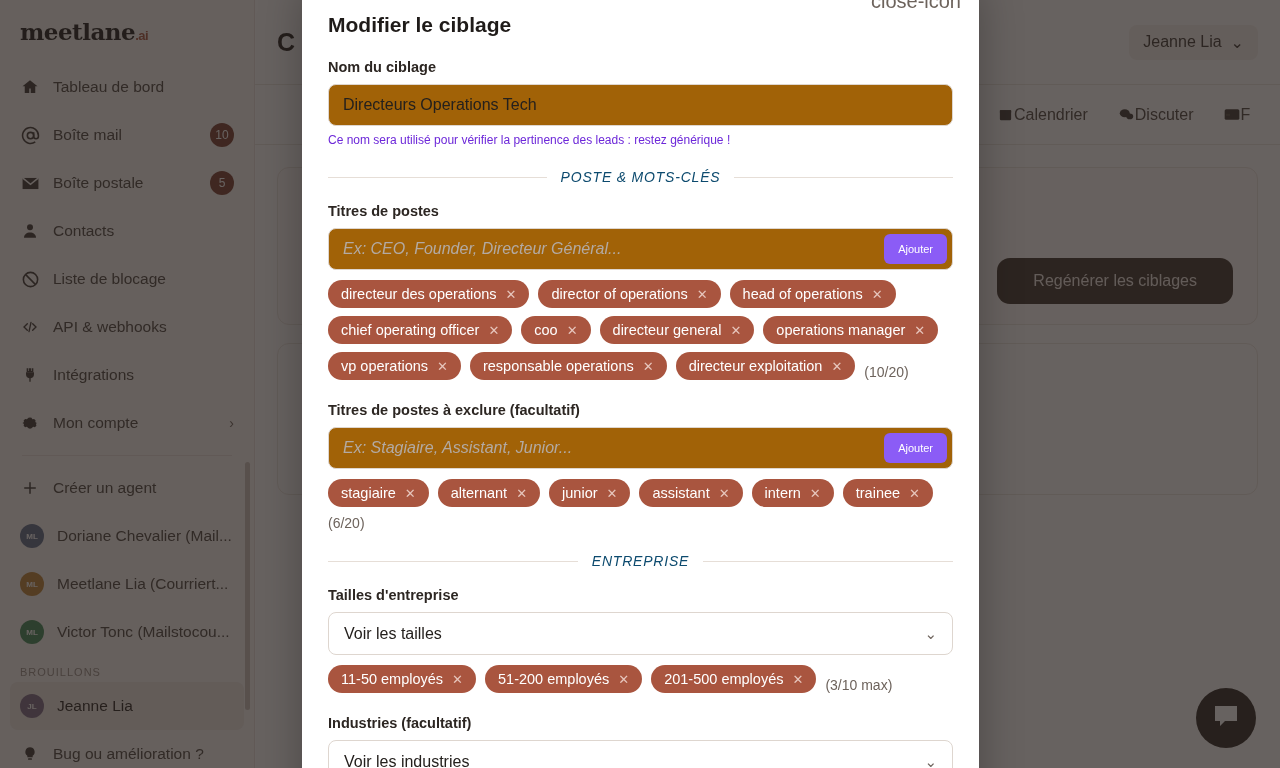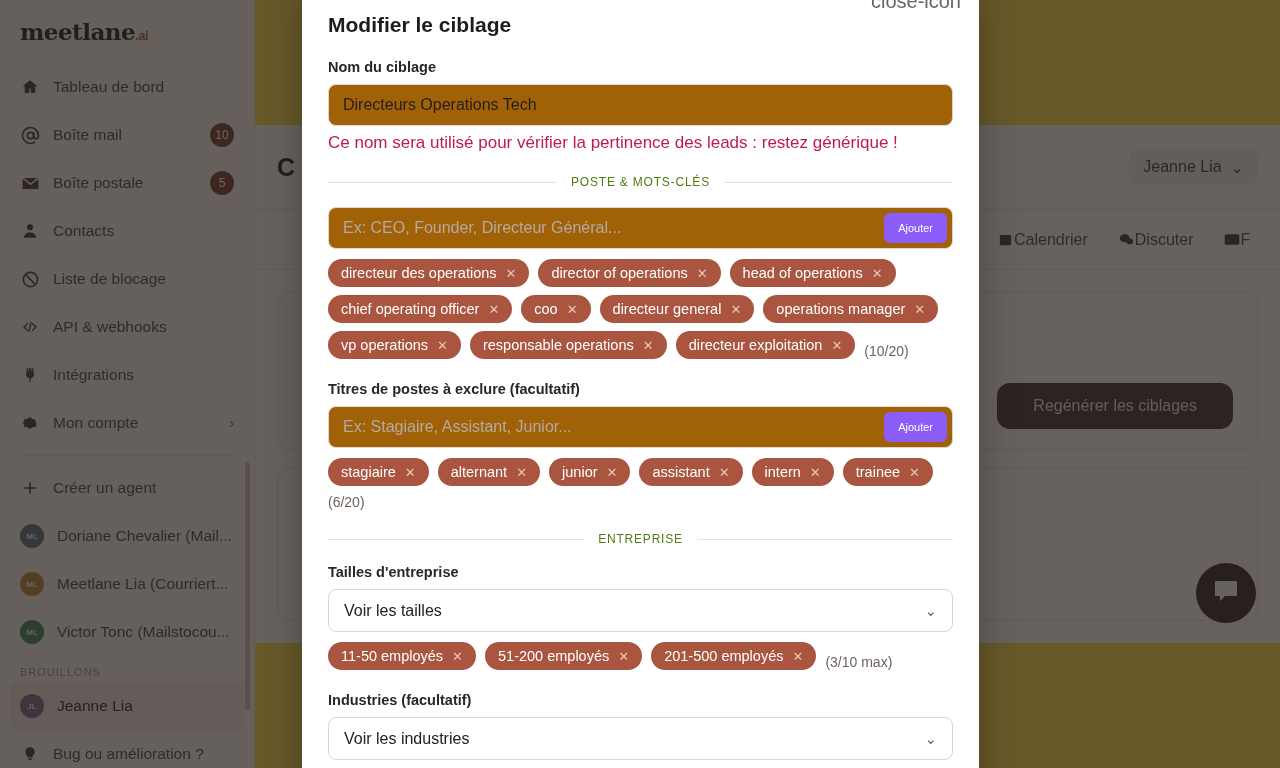--- a/index.html
+++ b/index.html
@@ -7,22 +7,21 @@
     width: 1280px; height: 768px;
     overflow: hidden;
     font-family: "Liberation Sans", sans-serif;
     background: #ffffff;
   }
 
   
   #app-bg {
     position: absolute; inset: 0;
     display: flex;
-    background: #fde047;
-    align-items: center;
+    background: #f9a8d4;
   }
 
   
   #sidebar {
     width: 255px; height: 768px;
     background: #faf7f4;
     border-right: 1px solid #e9e2dc;
     position: relative;
     flex: 0 0 255px;
     padding: 0;
@@ -156,33 +155,33 @@
   .fld { margin-top: 22px; }
   .fld-label { font-size: 14.5px; font-weight: 700; color: #2c2622; margin-bottom: 9px; }
   .text-input {
     width: 100%; height: 42px;
     border: 1px solid #ded6cf; border-radius: 8px;
     padding: 0 14px; font-size: 16px; color: #24201d;
     font-family: "Liberation Sans", sans-serif; background:#a16207;
     outline: none;
   }
   .text-input::placeholder { color: #b3aaa3; }
-  .hint { font-size: 17px; color: #be185d; margin-top: 7px; }
+  .hint { font-size: 12px; color: #6d28d9; margin-top: 7px; }
   .divider {
     display:flex; align-items:center; gap: 14px;
     margin: 22px 0 18px 0;
   }
   .divider::before, .divider::after {
     content:""; flex:1 1 auto; height:1px; background:#e6ded7;
   }
   .divider span {
-    font-size: 12px; letter-spacing: 0.8px; color:#4d7c0f; text-transform: uppercase;
+    font-size: 14px; letter-spacing: 0.8px; color:#0c4a6e; text-transform: uppercase; font-style: italic;
   }
   .input-wrap { position: relative; }
-  .input-wrap .text-input { padding-right: 117px; }
+  .input-wrap .text-input { padding-right: 117px; font-style: italic; }
   .add-btn {
     position:absolute; right: 6px; top: 6px;
     height: 30px; padding: 0 14px; border:none; border-radius: 6px;
     background: #8b5cf6; color: #ffffff; font-size: 11px; cursor:pointer;
     font-family:"Liberation Sans", sans-serif;
   }
   .tags { display:flex; flex-wrap: wrap; gap: 8px 9px; margin-top: 10px; align-items:flex-end; }
   .tag {
     display:inline-flex; align-items:center; gap: 9px;
     background: #a9553f; color: #ffffff;
@@ -419,20 +418,21 @@
     <div class="fld-label">Nom du ciblage</div>
     <input class="text-input" value="Directeurs Operations Tech" style="">
     <div class="hint">Ce nom sera utilisé pour vérifier la pertinence des leads : restez générique !</div>
   </div>
 
   <div class="divider">
     <span>POSTE &amp; MOTS-CLÉS</span>
   </div>
 
   <div>
+    <div class="fld-label">Titres de postes</div>
     <div class="input-wrap">
       <input class="text-input" placeholder="Ex: CEO, Founder, Directeur Général..." style="">
       <button class="add-btn">Ajouter</button>
     </div>
     <div class="tags">
       <span class="tag">
           <span>directeur des operations</span>
           <span class="x">✕</span>
         </span>
       <span class="tag">

